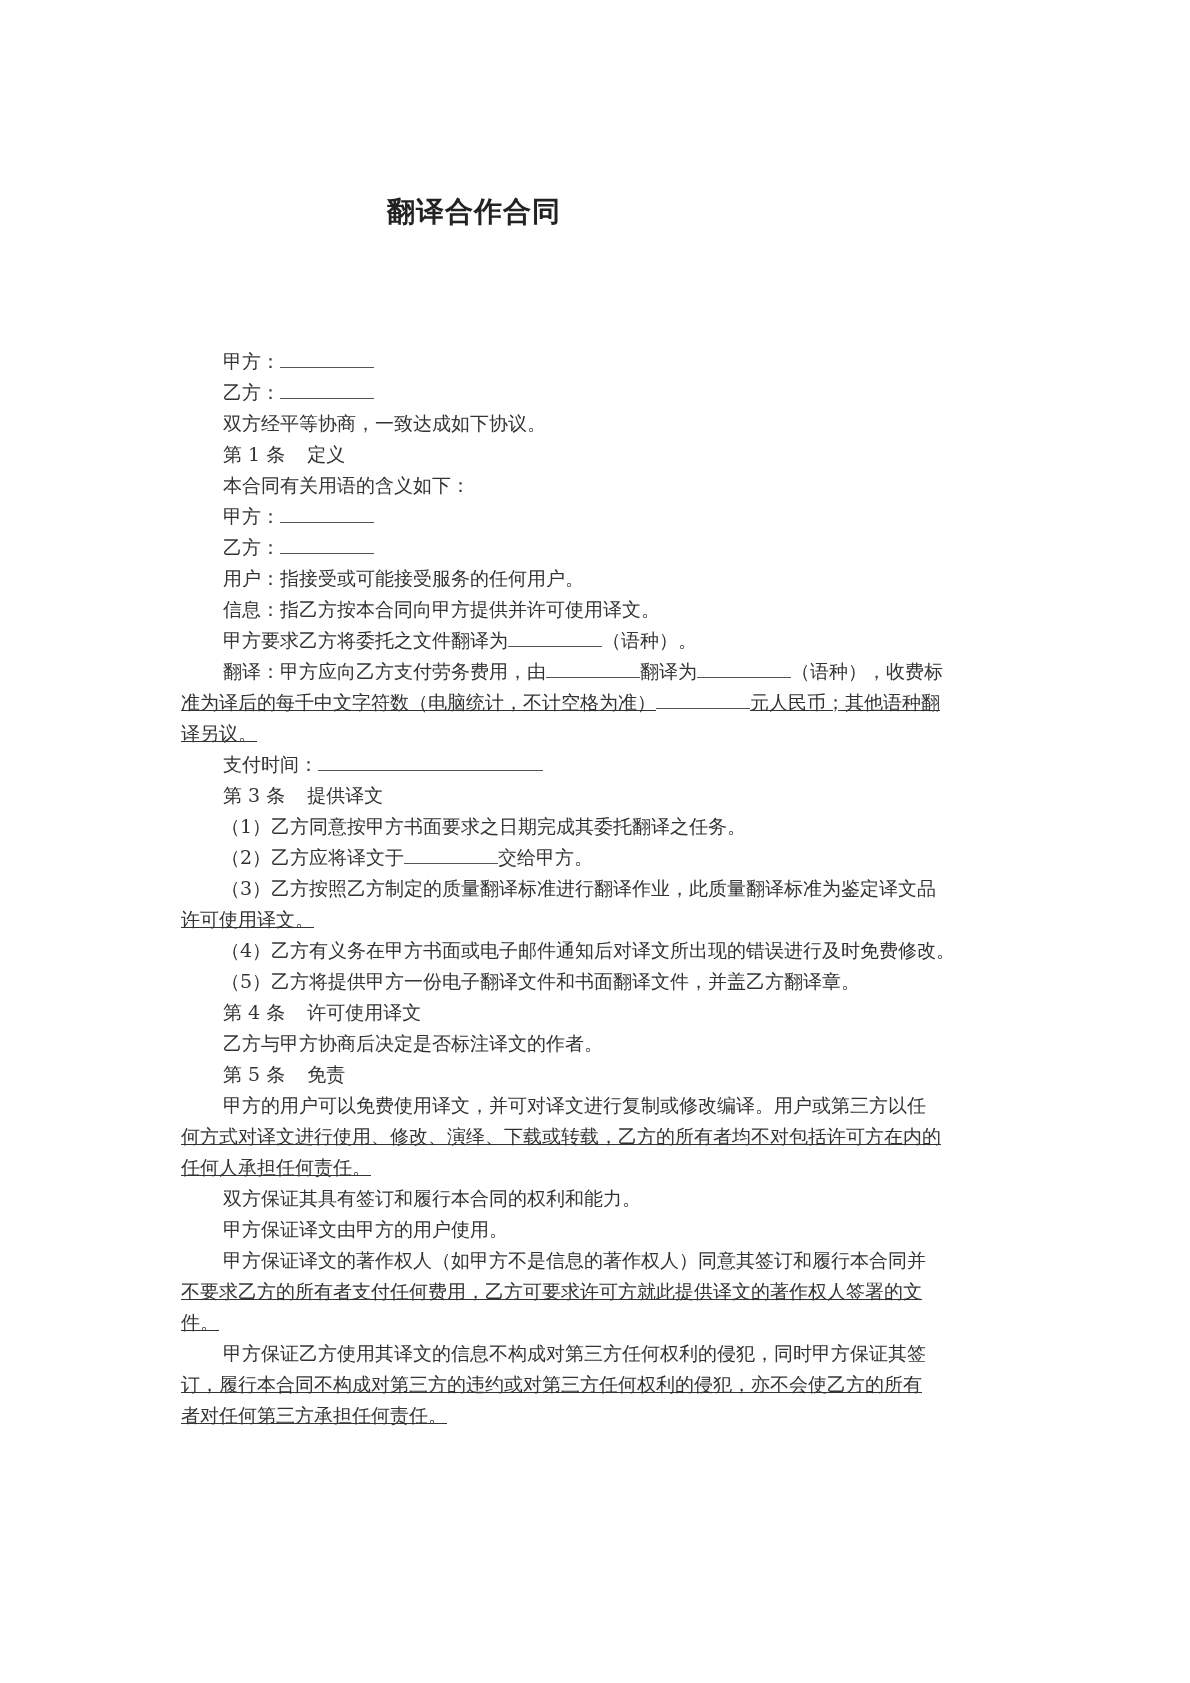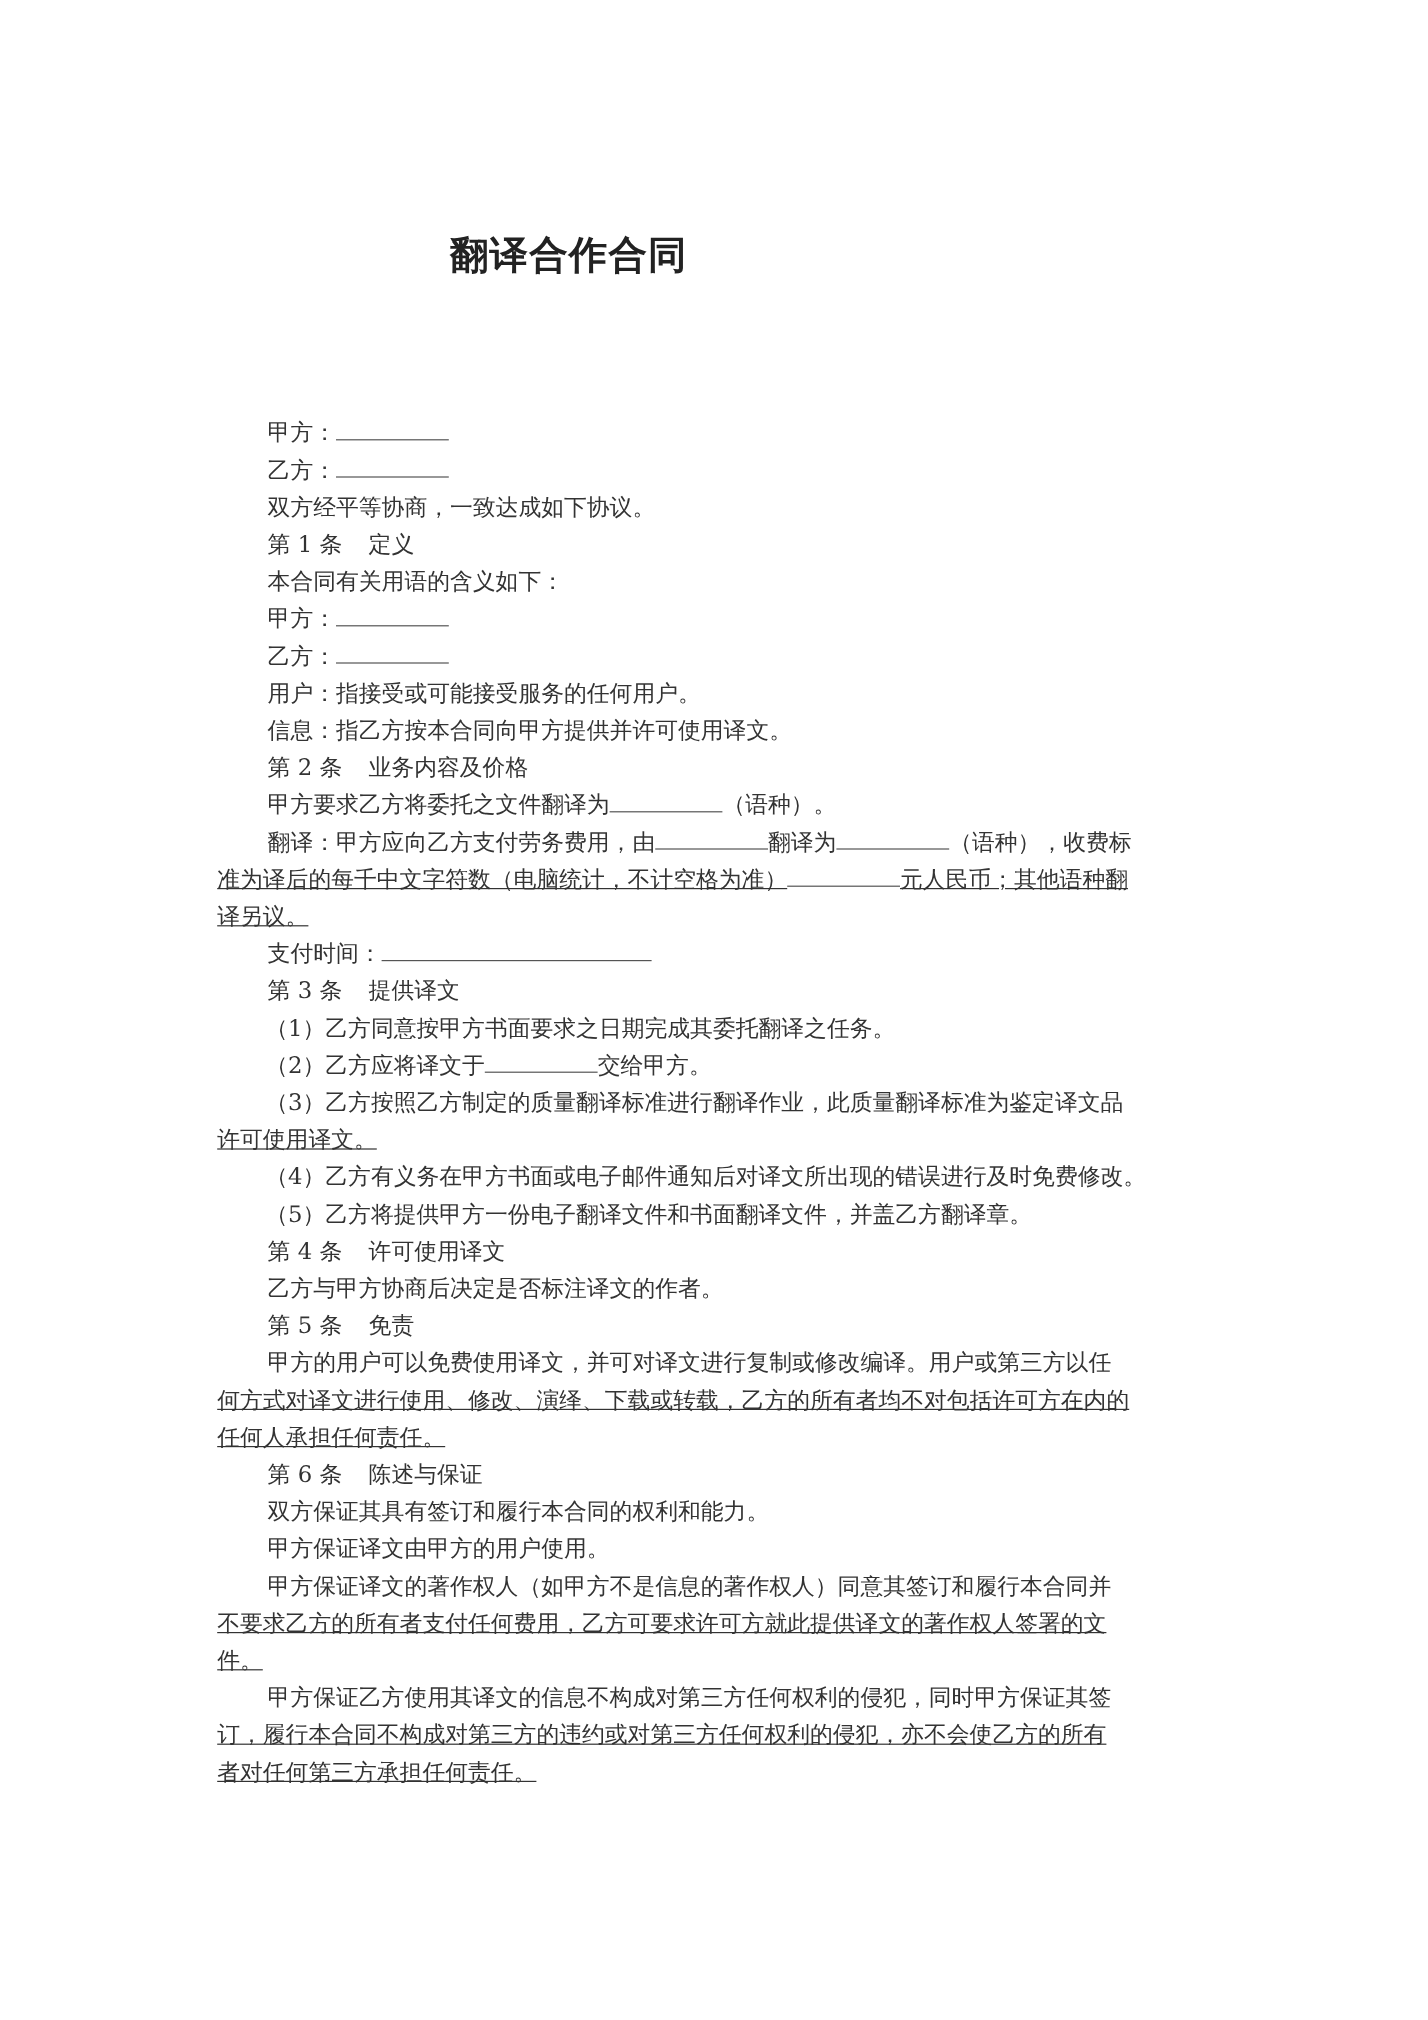--- a/index.html
+++ b/index.html
@@ -23,21 +23,21 @@
       background: #ffffff;
     }
     .title {
       position: absolute;
       left: 0;
       top: 190px;
       width: 948px;
       text-align: center;
       font-family: "DejaVu Sans", "Liberation Sans", sans-serif;
       font-weight: bold;
-      font-size: 32px;
+      font-size: 28px;
       letter-spacing: 1px;
       color: #222;
       line-height: 44px;
       margin: 0;
     }
     .body {
       position: absolute;
       left: 181px;
       top: 314px;
       width: 840px;
@@ -76,21 +76,20 @@
     <div class="line indent"><span>乙方：</span><span class="blank w9"></span></div>
     <div class="line indent">双方经平等协商，一致达成如下协议。</div>
 
     <div class="line indent"><span>第 1 条</span><span class="sp"></span><span>定义</span></div>
     <div class="line indent">本合同有关用语的含义如下：</div>
     <div class="line indent"><span>甲方：</span><span class="blank w9"></span></div>
     <div class="line indent"><span>乙方：</span><span class="blank w9"></span></div>
     <div class="line indent">用户：指接受或可能接受服务的任何用户。</div>
     <div class="line indent">信息：指乙方按本合同向甲方提供并许可使用译文。</div>
 
-    <div class="line indent"><span>第 2 条</span><span class="sp"></span><span>业务内容及价格</span></div>
     <div class="line indent"><span>甲方要求乙方将委托之文件翻译为</span><span class="blank w9"></span><span>（语种）。</span></div>
     <div class="line indent"><span>翻译：甲方应向乙方支付劳务费用，由</span><span class="blank w9"></span><span>翻译为</span><span class="blank w9"></span><span>（语种），收费标</span></div>
     <div class="line cont"><span>准为译后的每千中文字符数（电脑统计，不计空格为准）</span><span class="blank w9"></span><span>元人民币；其他语种翻</span></div>
     <div class="line cont">译另议。</div>
     <div class="line indent"><span>支付时间：</span><span class="blank w22"></span></div>
 
     <div class="line indent"><span>第 3 条</span><span class="sp"></span><span>提供译文</span></div>
     <div class="line indent-s">（1）乙方同意按甲方书面要求之日期完成其委托翻译之任务。</div>
     <div class="line indent-s"><span>（2）乙方应将译文于</span><span class="blank w9"></span><span>交给甲方。</span></div>
     <div class="line indent-s">（3）乙方按照乙方制定的质量翻译标准进行翻译作业，此质量翻译标准为鉴定译文品</div>
@@ -99,21 +98,20 @@
     <div class="line indent-s">（5）乙方将提供甲方一份电子翻译文件和书面翻译文件，并盖乙方翻译章。</div>
 
     <div class="line indent"><span>第 4 条</span><span class="sp"></span><span>许可使用译文</span></div>
     <div class="line indent">乙方与甲方协商后决定是否标注译文的作者。</div>
 
     <div class="line indent"><span>第 5 条</span><span class="sp"></span><span>免责</span></div>
     <div class="line indent">甲方的用户可以免费使用译文，并可对译文进行复制或修改编译。用户或第三方以任</div>
     <div class="line cont">何方式对译文进行使用、修改、演绎、下载或转载，乙方的所有者均不对包括许可方在内的</div>
     <div class="line cont">任何人承担任何责任。</div>
 
-    <div class="line indent"><span>第 6 条</span><span class="sp"></span><span>陈述与保证</span></div>
     <div class="line indent">双方保证其具有签订和履行本合同的权利和能力。</div>
     <div class="line indent">甲方保证译文由甲方的用户使用。</div>
     <div class="line indent">甲方保证译文的著作权人（如甲方不是信息的著作权人）同意其签订和履行本合同并</div>
     <div class="line cont">不要求乙方的所有者支付任何费用，乙方可要求许可方就此提供译文的著作权人签署的文</div>
     <div class="line cont">件。</div>
     <div class="line indent">甲方保证乙方使用其译文的信息不构成对第三方任何权利的侵犯，同时甲方保证其签</div>
     <div class="line cont">订，履行本合同不构成对第三方的违约或对第三方任何权利的侵犯，亦不会使乙方的所有</div>
     <div class="line cont">者对任何第三方承担任何责任。</div>
 
   </div>

